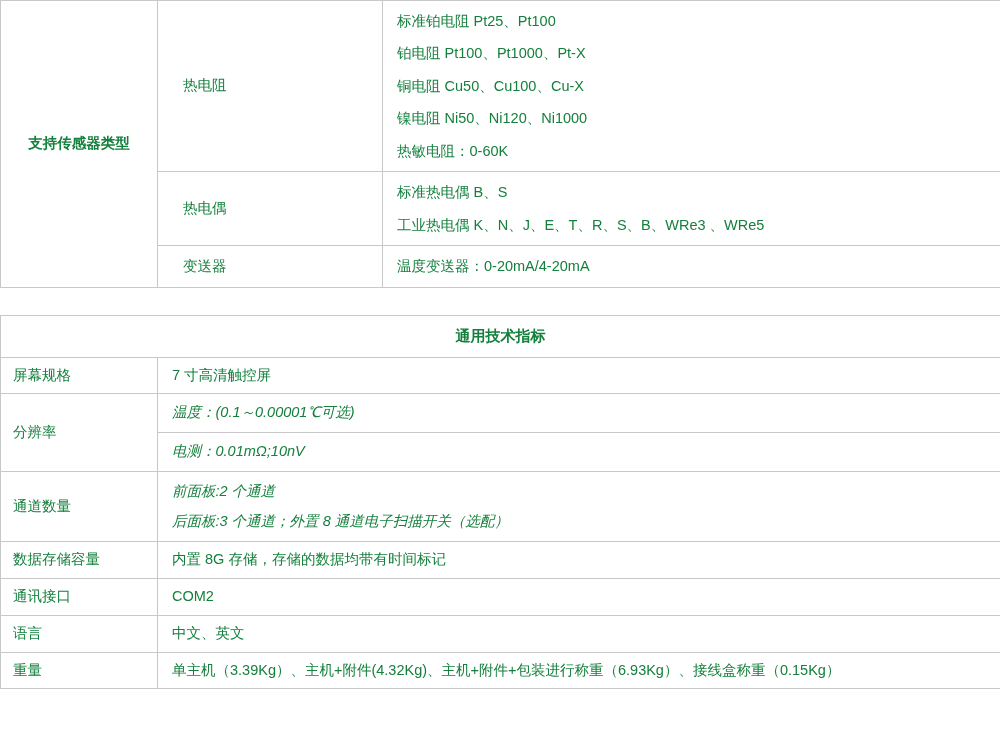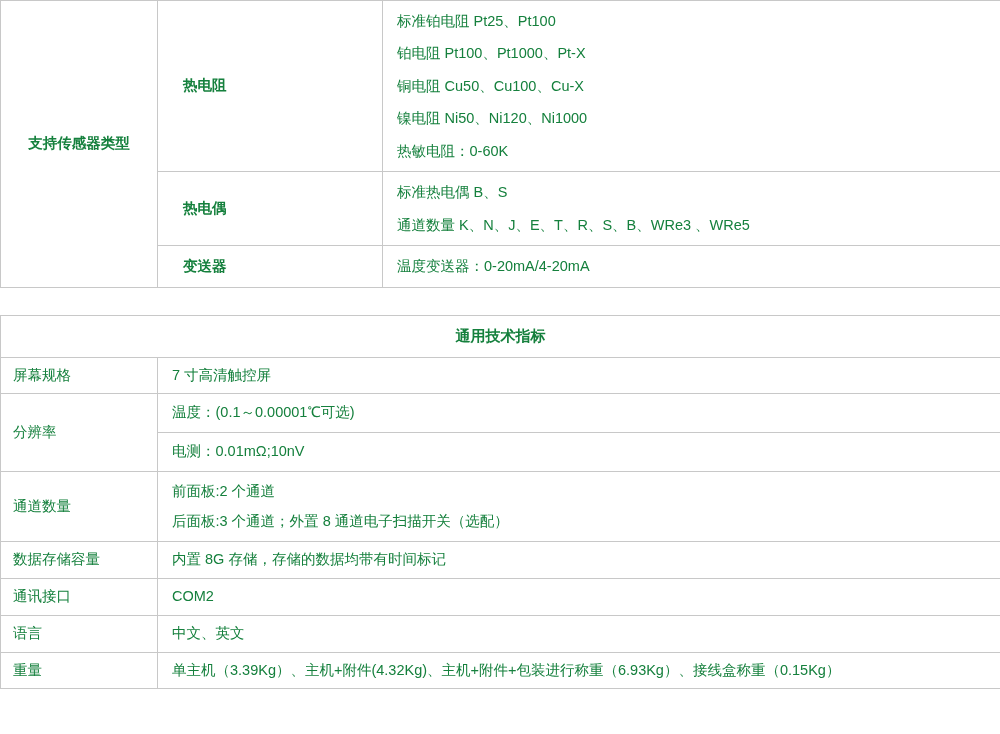--- a/index.html
+++ b/index.html
@@ -47,21 +47,21 @@
   .sensor-table .col-mid   { width: 225px; }
   .sensor-table .col-val   { width: 618px; }
 
   .sensor-table td.group-label {
     text-align: center;
     font-weight: bold;
     padding: 10px 6px;
   }
   .sensor-table td.sub-label {
     padding-left: 25px;
-    font-weight: bold;
+    font-weight: normal;
   }
   .sensor-table td.val-cell {
     padding: 0;
   }
   .val-list {
     margin: 0;
     padding: 0;
     list-style: none;
   }
   .val-list li {
@@ -100,20 +100,21 @@
   }
   .nested {
     width: 100%;
     border-collapse: collapse;
   }
   .nested td {
     border: none;
     border-bottom: 1px solid #c8c8c8;
     padding: 8px 14px;
     font-size: 14.5px;
+    font-style: italic;
   }
   .nested tr:last-child td {
     border-bottom: none;
   }
   .nested.tight td {
     border-bottom: none;
     padding: 4px 14px;
   }
   .nested.tight tr:first-child td { padding-top: 9px; }
   .nested.tight tr:last-child td  { padding-bottom: 9px; }
@@ -141,21 +142,21 @@
             <li>镍电阻 Ni50、Ni120、Ni1000</li>
             <li>热敏电阻：0-60K</li>
           </ul>
         </td>
       </tr>
       <tr>
         <td class="sub-label">热电偶</td>
         <td class="val-cell">
           <ul class="val-list">
             <li>标准热电偶 B、S</li>
-            <li>通道数量 K、N、J、E、T、R、S、B、WRe3 、WRe5</li>
+            <li>工业热电偶 K、N、J、E、T、R、S、B、WRe3 、WRe5</li>
           </ul>
         </td>
       </tr>
       <tr>
         <td class="sub-label">变送器</td>
         <td class="val-cell">
           <ul class="val-list">
             <li>温度变送器：0-20mA/4-20mA</li>
           </ul>
         </td>

